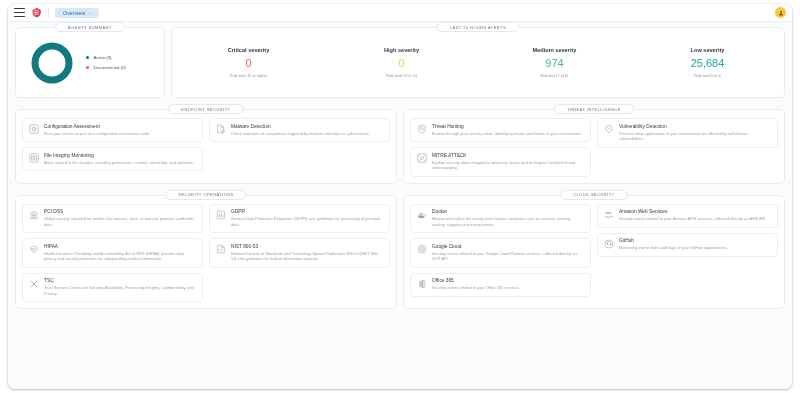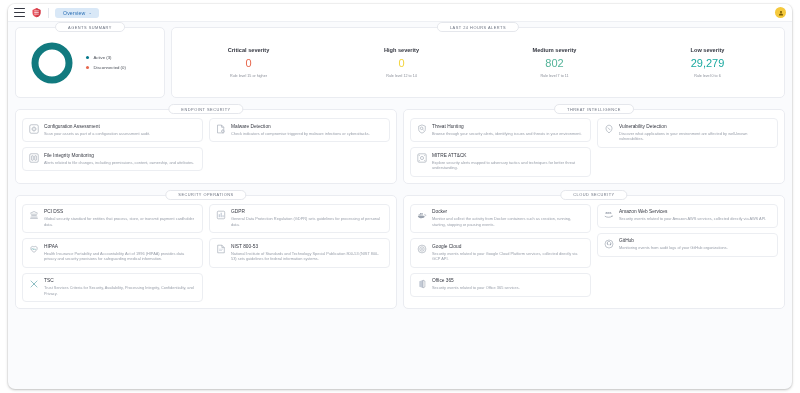--- a/index.html
+++ b/index.html
@@ -221,26 +221,26 @@
           <div class="num" style="color:#e7664c">0</div>
           <div class="sub">Rule level 15 or higher</div>
         </div>
         <div class="sev">
           <h4>High severity</h4>
           <div class="num" style="color:#f3d43c">0</div>
           <div class="sub">Rule level 12 to 14</div>
         </div>
         <div class="sev">
           <h4>Medium severity</h4>
-          <div class="num" style="color:#54b399">802</div>
+          <div class="num" style="color:#54b399">974</div>
           <div class="sub">Rule level 7 to 11</div>
         </div>
         <div class="sev">
           <h4>Low severity</h4>
-          <div class="num" style="color:#1ba9a0">29,279</div>
+          <div class="num" style="color:#1ba9a0">25,684</div>
           <div class="sub">Rule level 0 to 6</div>
         </div>
       </div>
     </div>
 
     <div class="sections">
 
       <div class="section" style="flex:1 1 0;">
         <div class="panel-tab">ENDPOINT SECURITY</div>
         <div class="cards">

